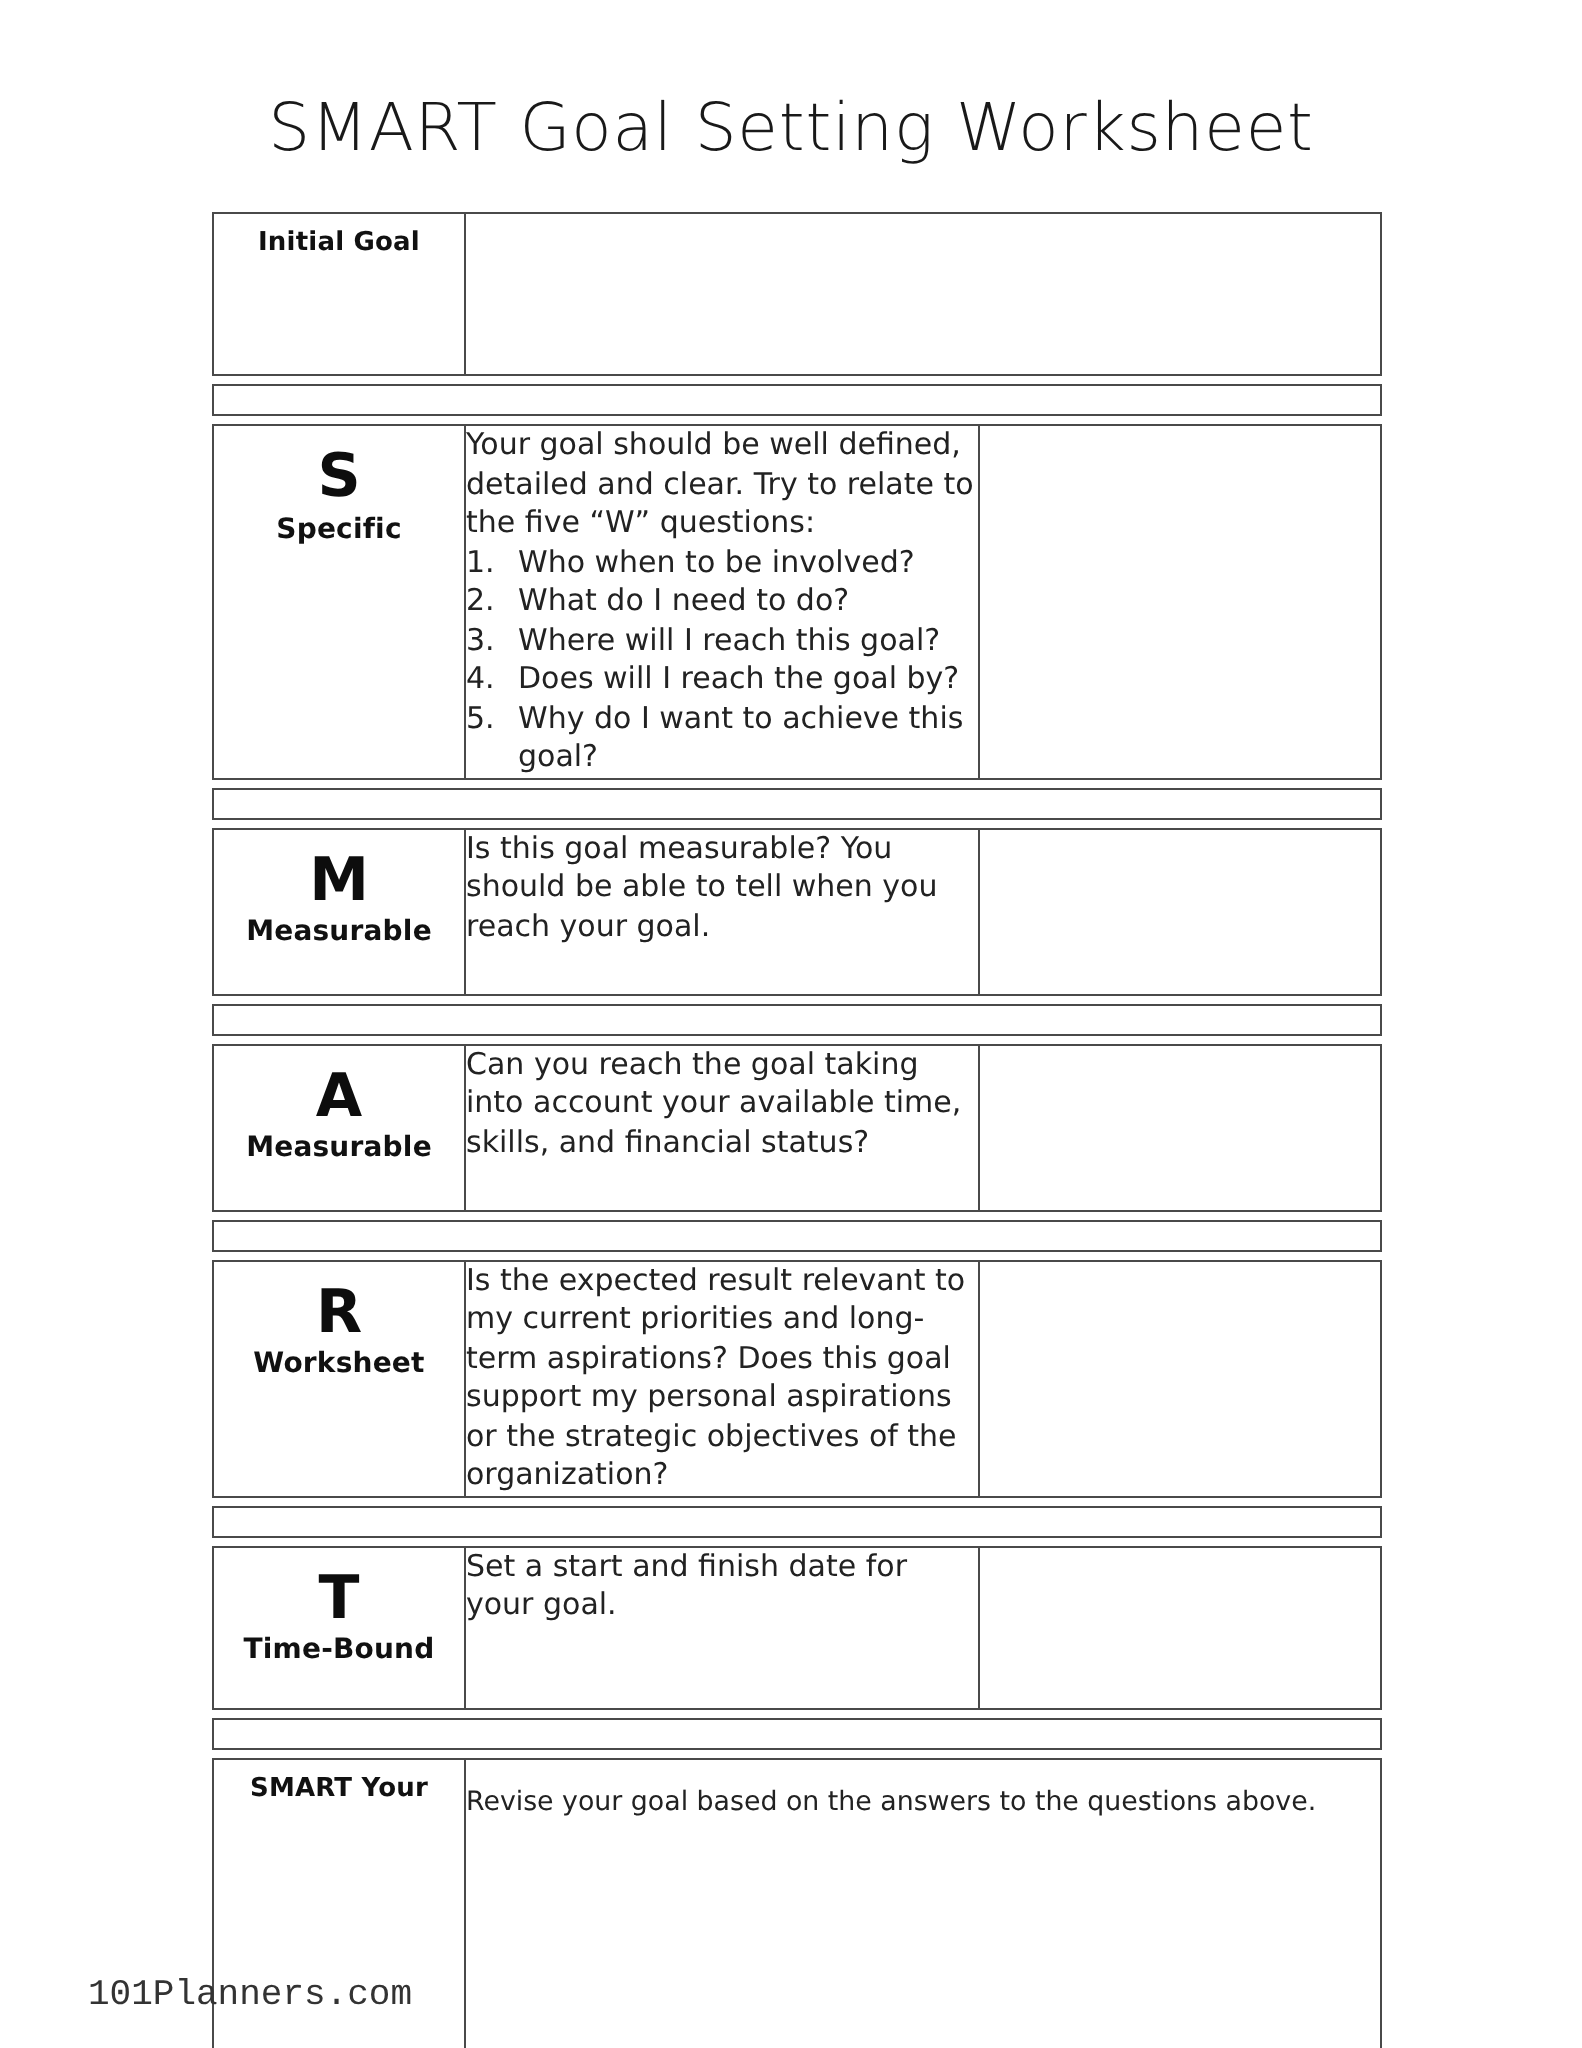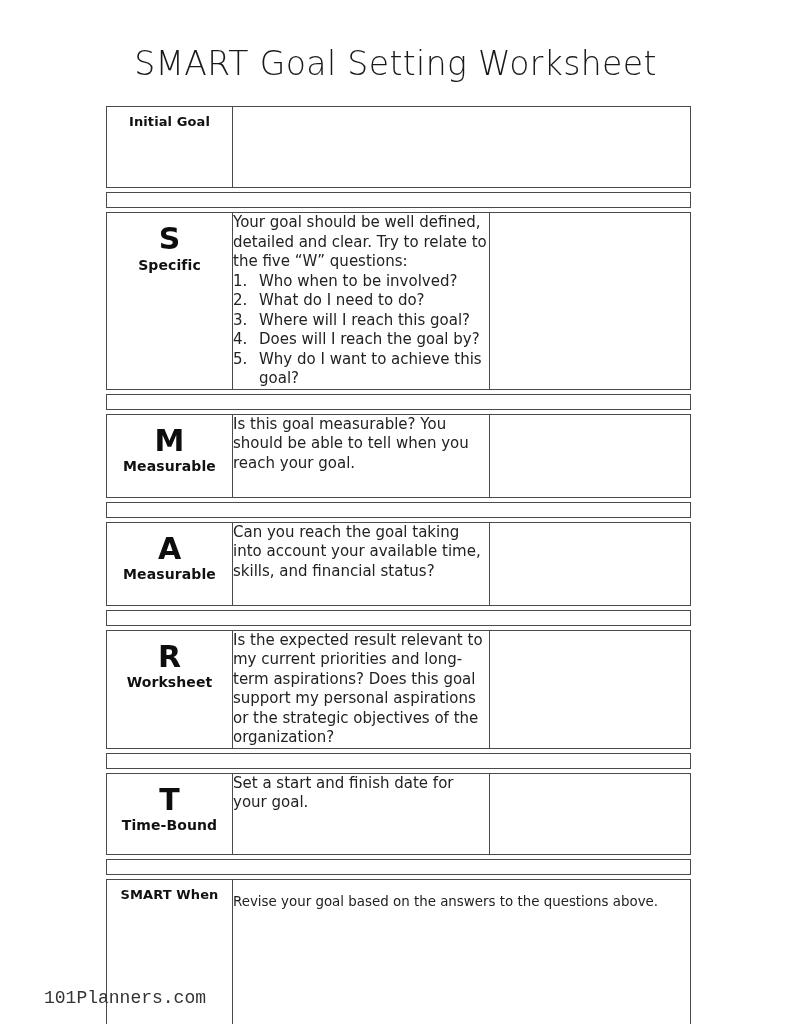--- a/index.html
+++ b/index.html
@@ -316,21 +316,21 @@
         </tr>
       <tr class="spacer">
           <td colspan="3"></td>
         </tr>
       <tr class="gap">
           <td colspan="3"></td>
         </tr>
 
       <tr class="row-smart">
         <td class="label-cell">
-          <div class="plain-label">SMART When</div>
+          <div class="plain-label">SMART Your</div>
         </td>
         <td class="revise-cell" colspan="2">
           <p>Revise your goal based on the answers to the questions above.</p>
         </td>
       </tr>
 
     </tbody>
   </table>
 
   <div class="footer">101Planners.com</div>

